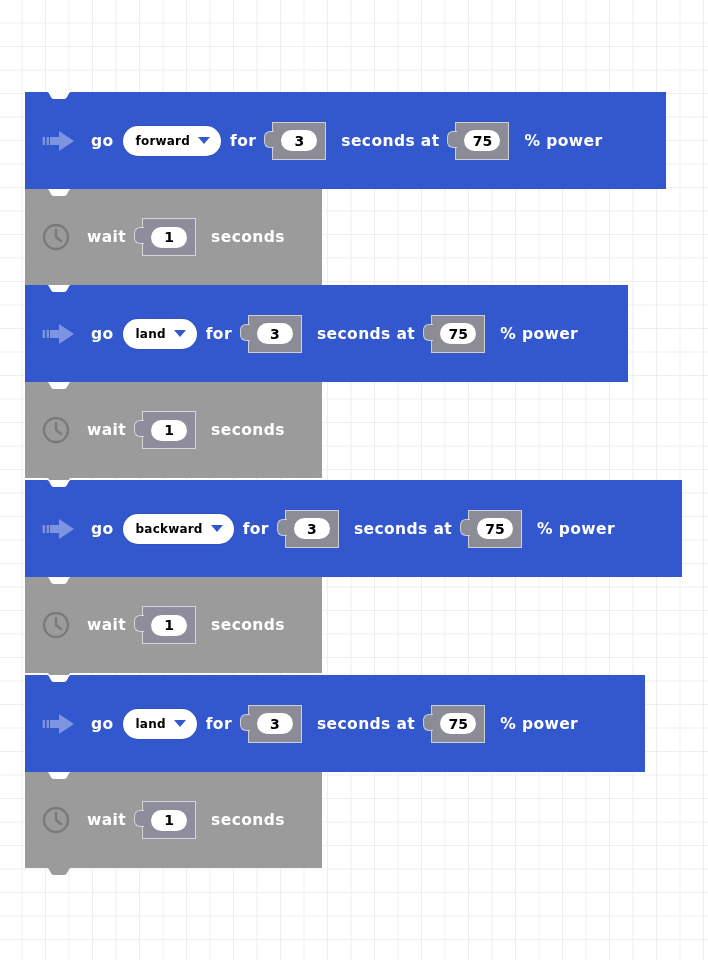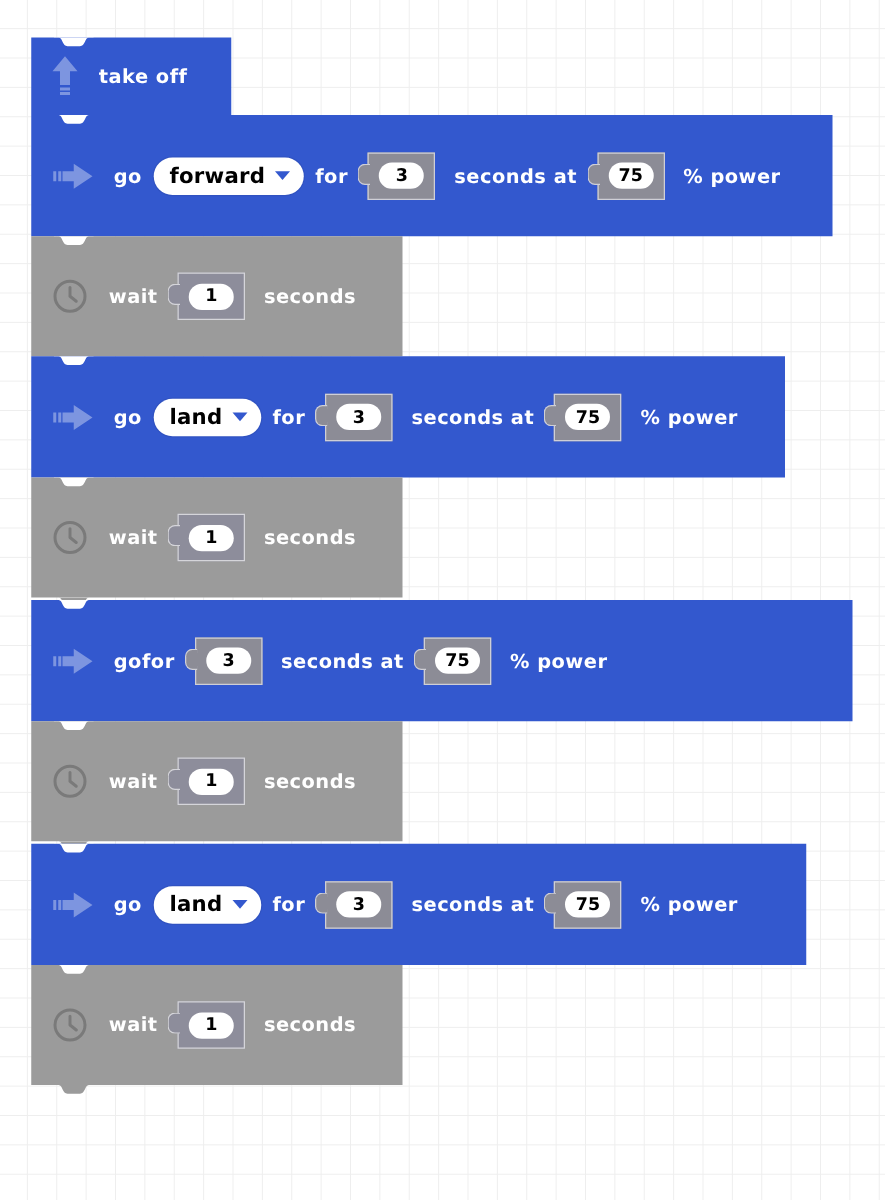--- a/index.html
+++ b/index.html
@@ -83,21 +83,21 @@
     justify-content: center;
     background: #ffffff;
     border-radius: 15px;
     height: 30px;
     padding: 0 11px 0 13px;
     margin: 0 9px;
     box-shadow: 0 0 0 1px rgba(0,0,0,0.06);
   }
   .dropdown-text {
     color: #000000;
-    font-size: 17px;
+    font-size: 12px;
     font-weight: bold;
     letter-spacing: 0.2px;
     white-space: nowrap;
   }
   .dropdown-arrow {
     margin-left: 8px;
     width: 0; height: 0;
     border-left: 6px solid transparent;
     border-right: 6px solid transparent;
     border-top: 7px solid #3358CE;
@@ -156,38 +156,20 @@
     line-height: 1;
   }
 
   .sp { display: inline-block; width: 7px; }
 </style>
 </head>
 <body>
 
 <div id="workspace">
 
-  <div class="block blue" style="left:25px; top:30px; width:160px; height:62px;">
-    <div class="block-body">
-      <svg class="notch-top" viewBox="0 0 32 8" preserveAspectRatio="none">
-        <path d="M0,0 L4,0 C7,0 7,7 11,7 L21,7 C25,7 25,0 28,0 L32,0 L32,-2 L0,-2 Z" fill="#ffffff"></path>
-      </svg>
-      <span class="icon icon-gap">
-        <svg width="22" height="34" viewBox="0 0 22 34">
-          <path d="M11 1 L21 13 L15 13 L15 24 L7 24 L7 13 L1 13 Z" fill="#7D95E0"></path>
-          <rect x="7" y="26" width="8" height="2.4" fill="#7D95E0"></rect>
-          <rect x="7" y="29.6" width="8" height="2.4" fill="#7D95E0"></rect>
-        </svg>
-      </span>
-      <span class="lbl">take off</span>
-      <svg class="notch-bottom" viewBox="0 0 32 8" preserveAspectRatio="none">
-        <path d="M0,0 L4,0 C7,0 7,7 11,7 L21,7 C25,7 25,0 28,0 L32,0 L32,0 L0,0 Z" fill="#3358CE"></path>
-      </svg>
-    </div>
-  </div>
 
   <div class="block blue" style="left:25px; top:92px; width:641px; height:97px;">
     <div class="block-body">
       <svg class="notch-top" viewBox="0 0 32 8" preserveAspectRatio="none">
         <path d="M0,0 L4,0 C7,0 7,7 11,7 L21,7 C25,7 25,0 28,0 L32,0 L32,-2 L0,-2 Z" fill="#ffffff"></path>
       </svg>
       <span class="icon icon-gap">
         <svg width="34" height="22" viewBox="0 0 34 22">
           <path d="M18 1 L33 11 L18 21 L18 15 L9 15 L9 7 L18 7 Z" fill="#7D95E0"></path>
           <rect x="5.6" y="7" width="2.4" height="8" fill="#7D95E0"></rect>
@@ -314,20 +296,24 @@
         <path d="M0,0 L4,0 C7,0 7,7 11,7 L21,7 C25,7 25,0 28,0 L32,0 L32,-2 L0,-2 Z" fill="#ffffff"></path>
       </svg>
       <span class="icon icon-gap">
         <svg width="34" height="22" viewBox="0 0 34 22">
           <path d="M18 1 L33 11 L18 21 L18 15 L9 15 L9 7 L18 7 Z" fill="#7D95E0"></path>
           <rect x="5.6" y="7" width="2.4" height="8" fill="#7D95E0"></rect>
           <rect x="1.6" y="7" width="2.4" height="8" fill="#7D95E0"></rect>
         </svg>
       </span>
       <span class="lbl">go</span>
+      <span class="dropdown">
+        <span class="dropdown-text">backward</span>
+        <span class="dropdown-arrow"></span>
+      </span>
       <span class="lbl">for</span>
       <span class="reporter">
         <span class="num-oval">
           <span class="num-text">3</span>
         </span>
       </span>
       <span class="sp"></span>
       <span class="lbl">seconds at</span>
       <span class="reporter">
         <span class="num-oval">

